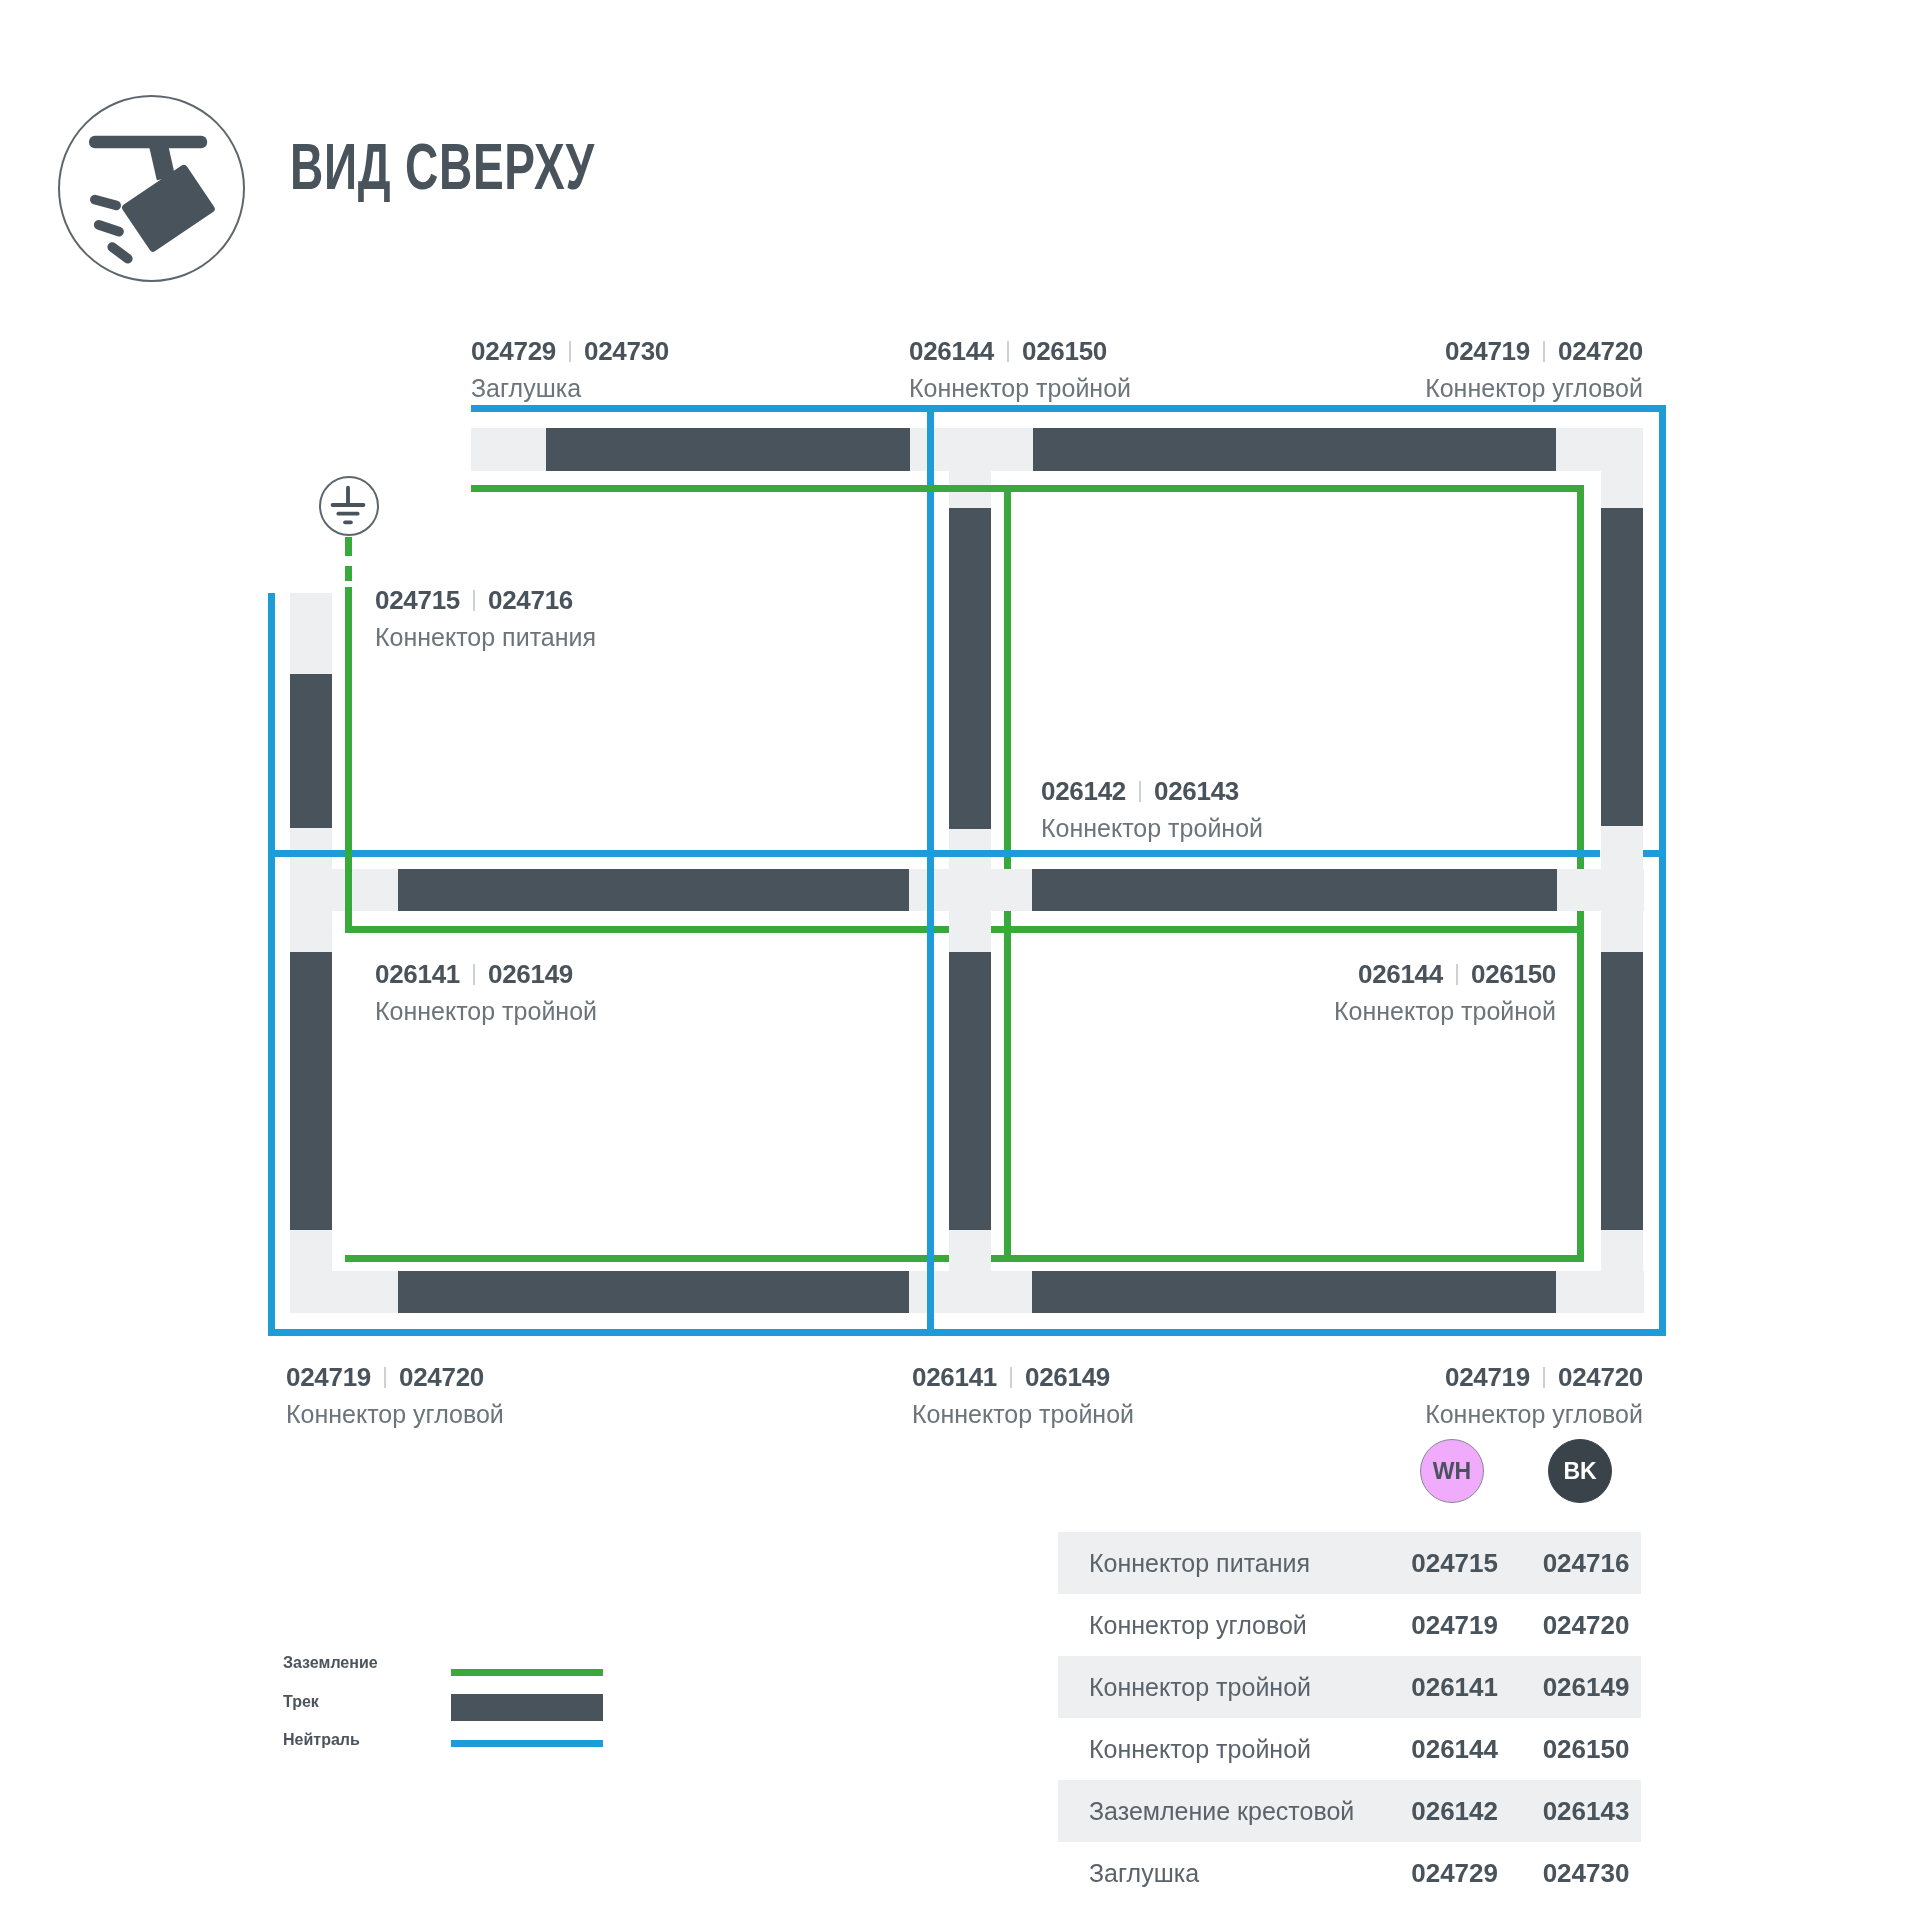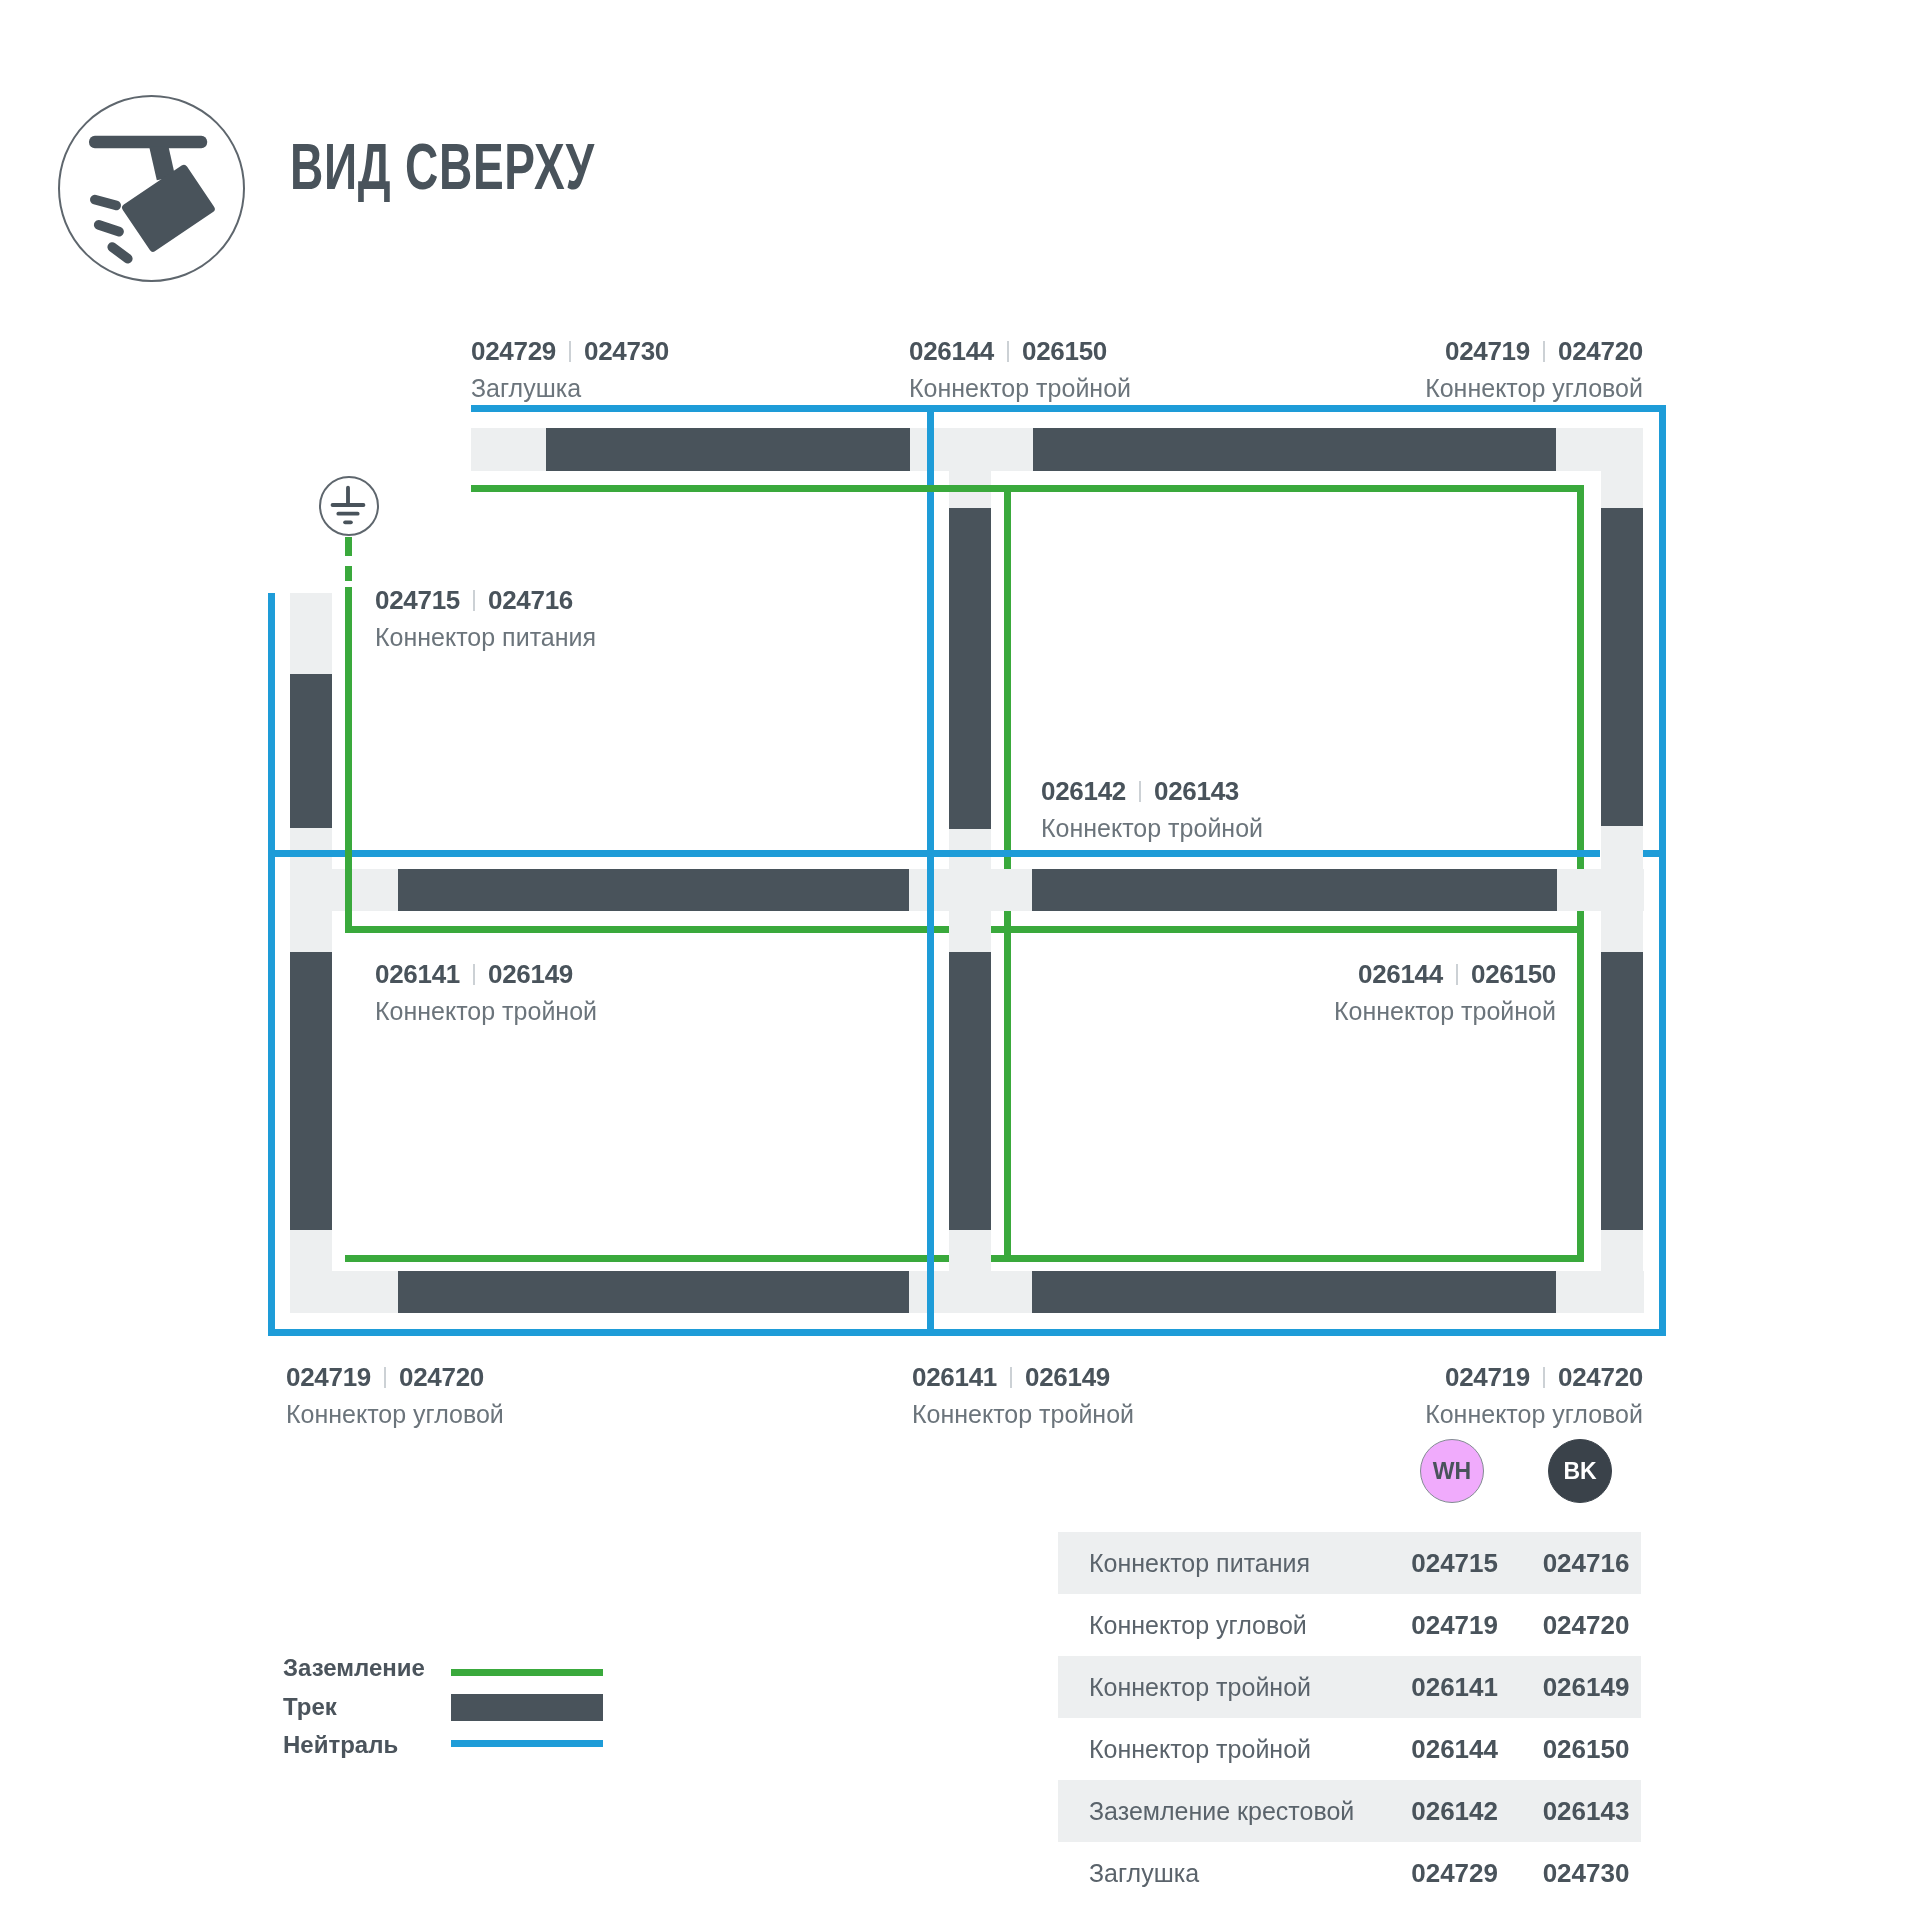--- a/index.html
+++ b/index.html
@@ -20,21 +20,21 @@
   .gnd-circle{position:absolute;left:319px;top:468px;width:60px;height:60px;border:2.9px solid #5e666d;
               border-radius:50%;background:#fff;box-sizing:border-box;z-index:6;}
   
   .plabel{position:absolute;z-index:6;}
   .plabel .codes{display:flex;align-items:center;font-weight:700;font-size:26px;color:#49535b;letter-spacing:-0.3px;white-space:nowrap;}
   .plabel.r .codes{justify-content:flex-end;}
   .sep{display:inline-block;width:2.9px;height:21px;background:#ccd1d5;margin:0 12.6px;}
   .plabel .sub{font-size:25px;color:#6b747b;margin-top:6.8px;white-space:nowrap;}
   .plabel.r .sub{text-align:right;}
   
-  .legend-label{position:absolute;left:283px;font-size:24px;font-weight:700;color:#4b545c;z-index:6;white-space:nowrap;}
+  .legend-label{position:absolute;left:283px;font-size:16px;font-weight:700;color:#4b545c;z-index:6;white-space:nowrap;}
   
   .cw{position:absolute;width:64px;height:64px;border-radius:50%;display:flex;align-items:center;
       justify-content:center;font-size:23px;font-weight:700;box-sizing:border-box;z-index:6;}
   .cw.wh{left:1420px;top:1431px;border:1.9px solid #828b92;color:#49535b;background:#f0abfc;}
   .cw.bk{left:1548px;top:1431px;background:#3a424a;color:#ffffff;border:1.9px solid #3a424a;}
   
   .ptable{position:absolute;left:1058px;top:1524px;width:583px;z-index:6;}
   .trow{position:relative;height:62px;}
   .trow.alt{background:#edeff0;}
   .tname{position:absolute;left:31px;top:50%;transform:translateY(-50%);font-size:25px;color:#5a636b;white-space:nowrap;}

